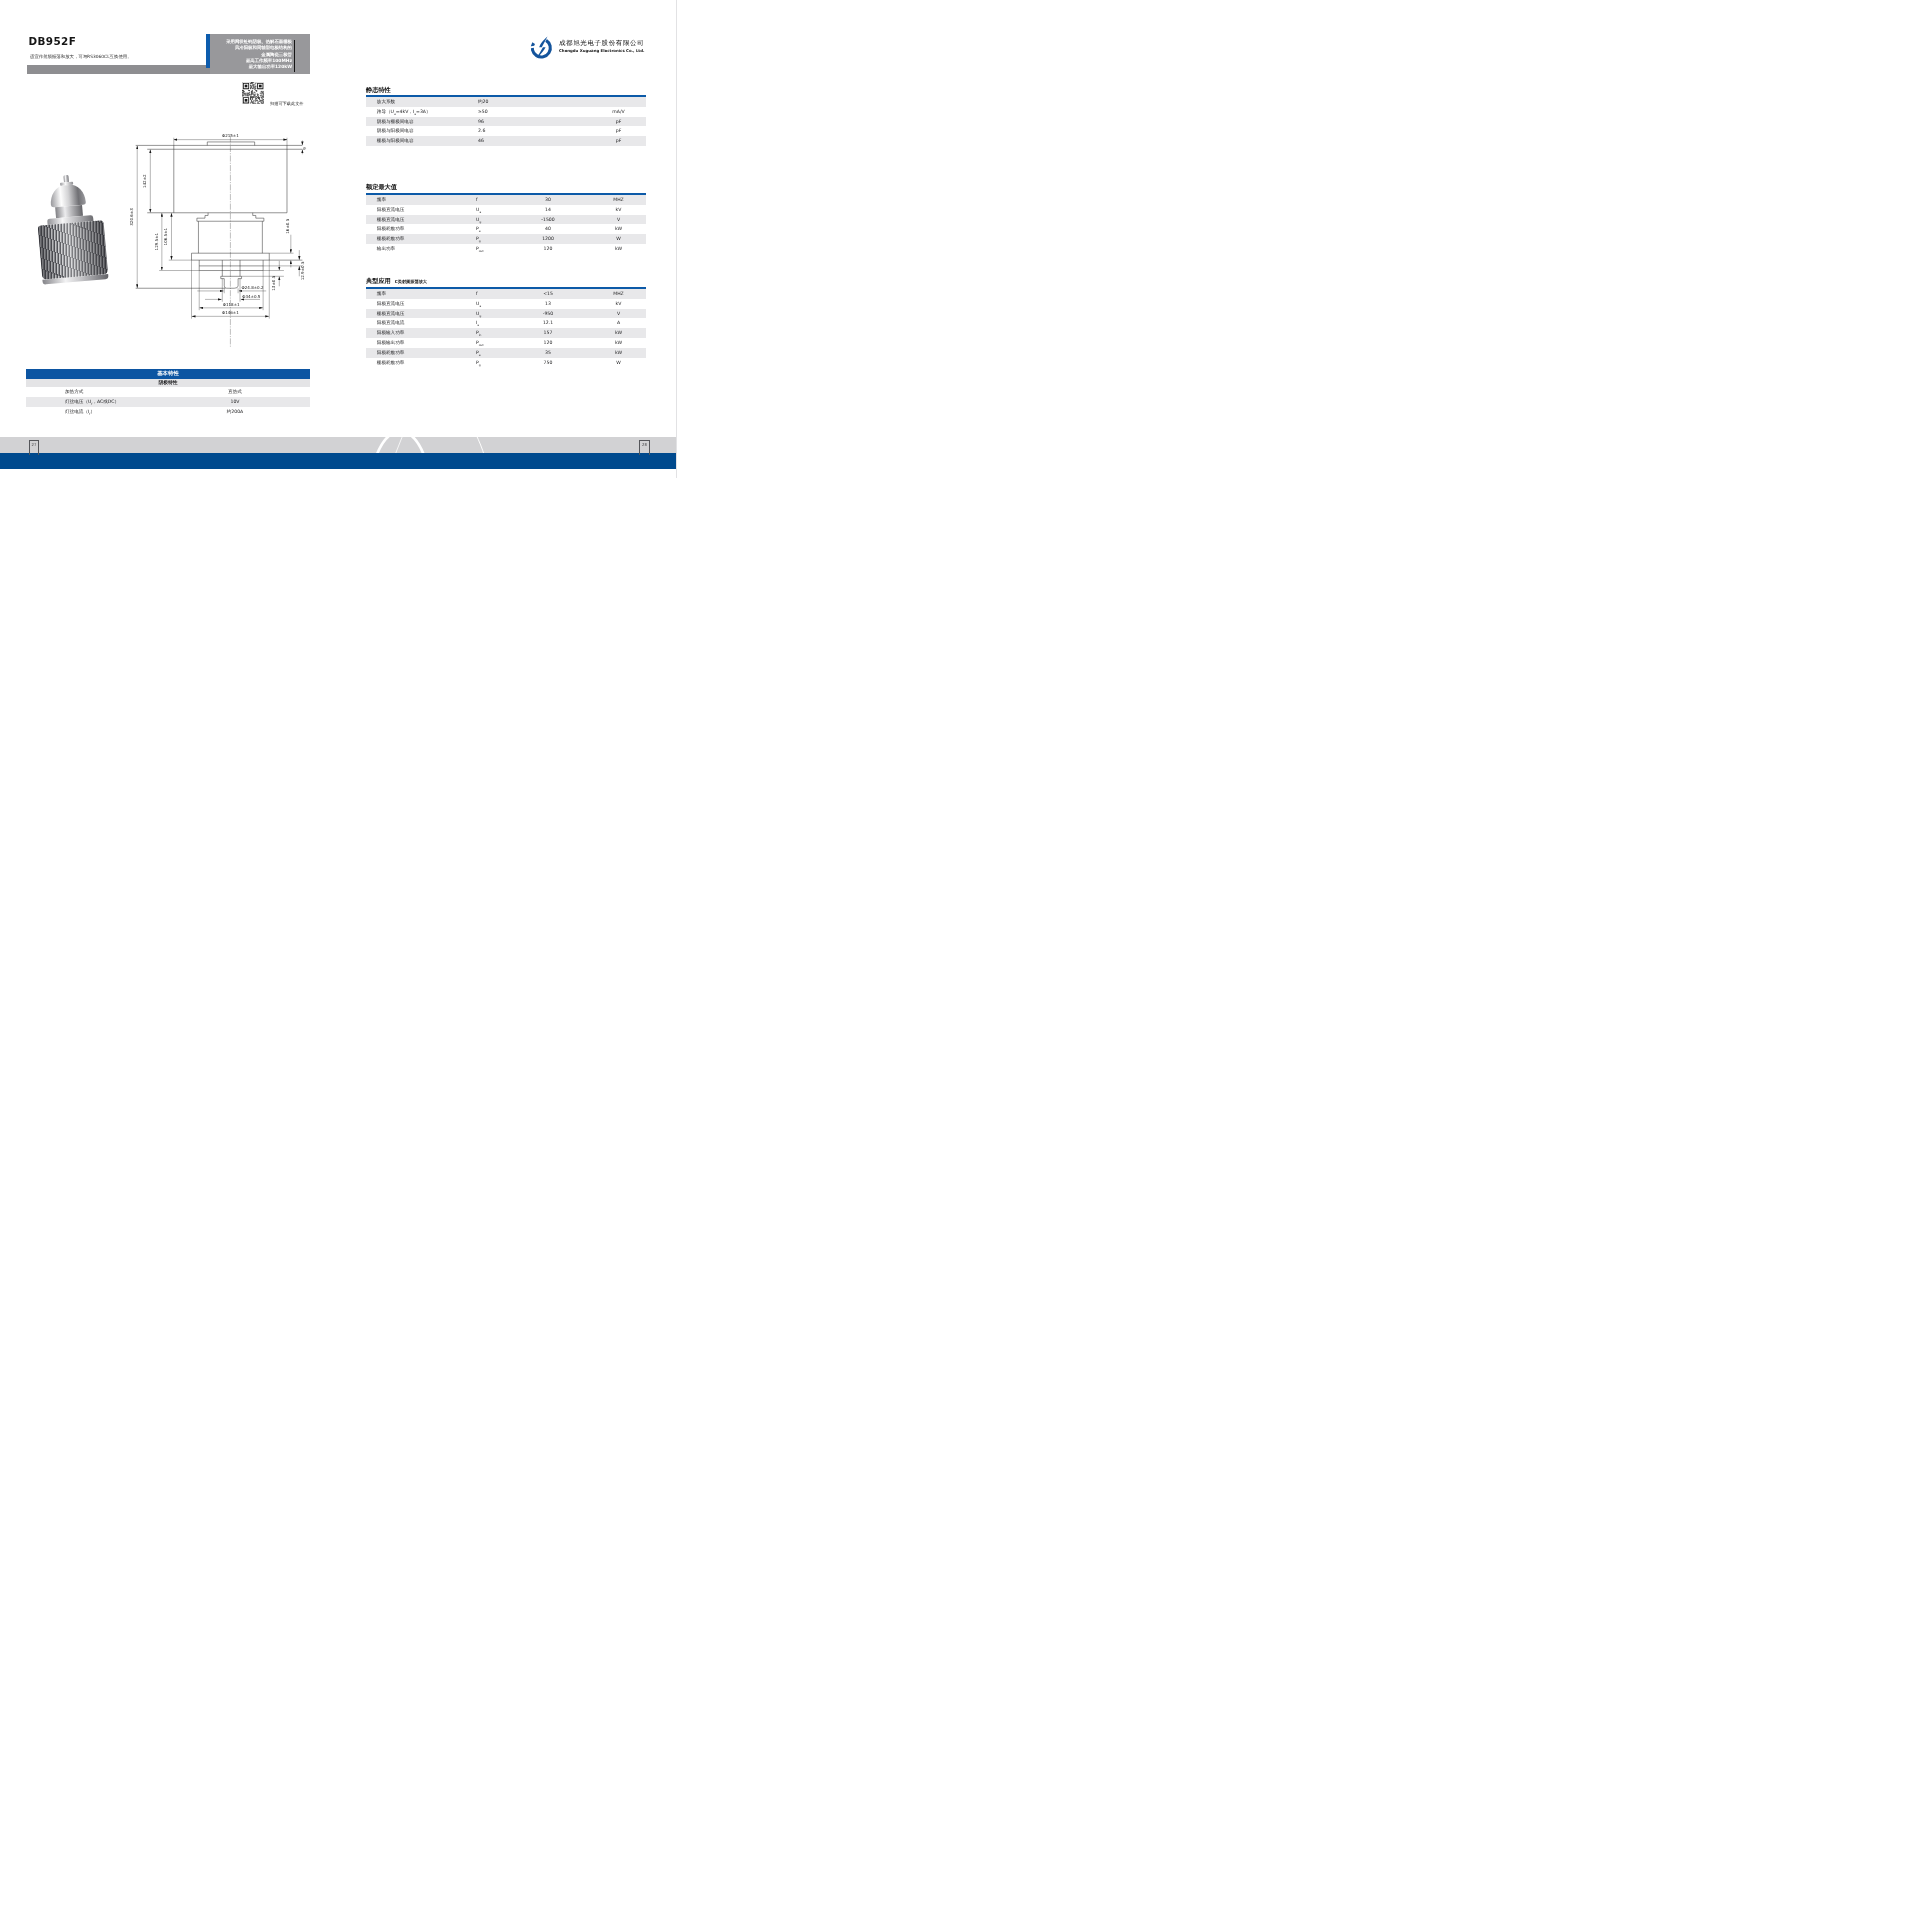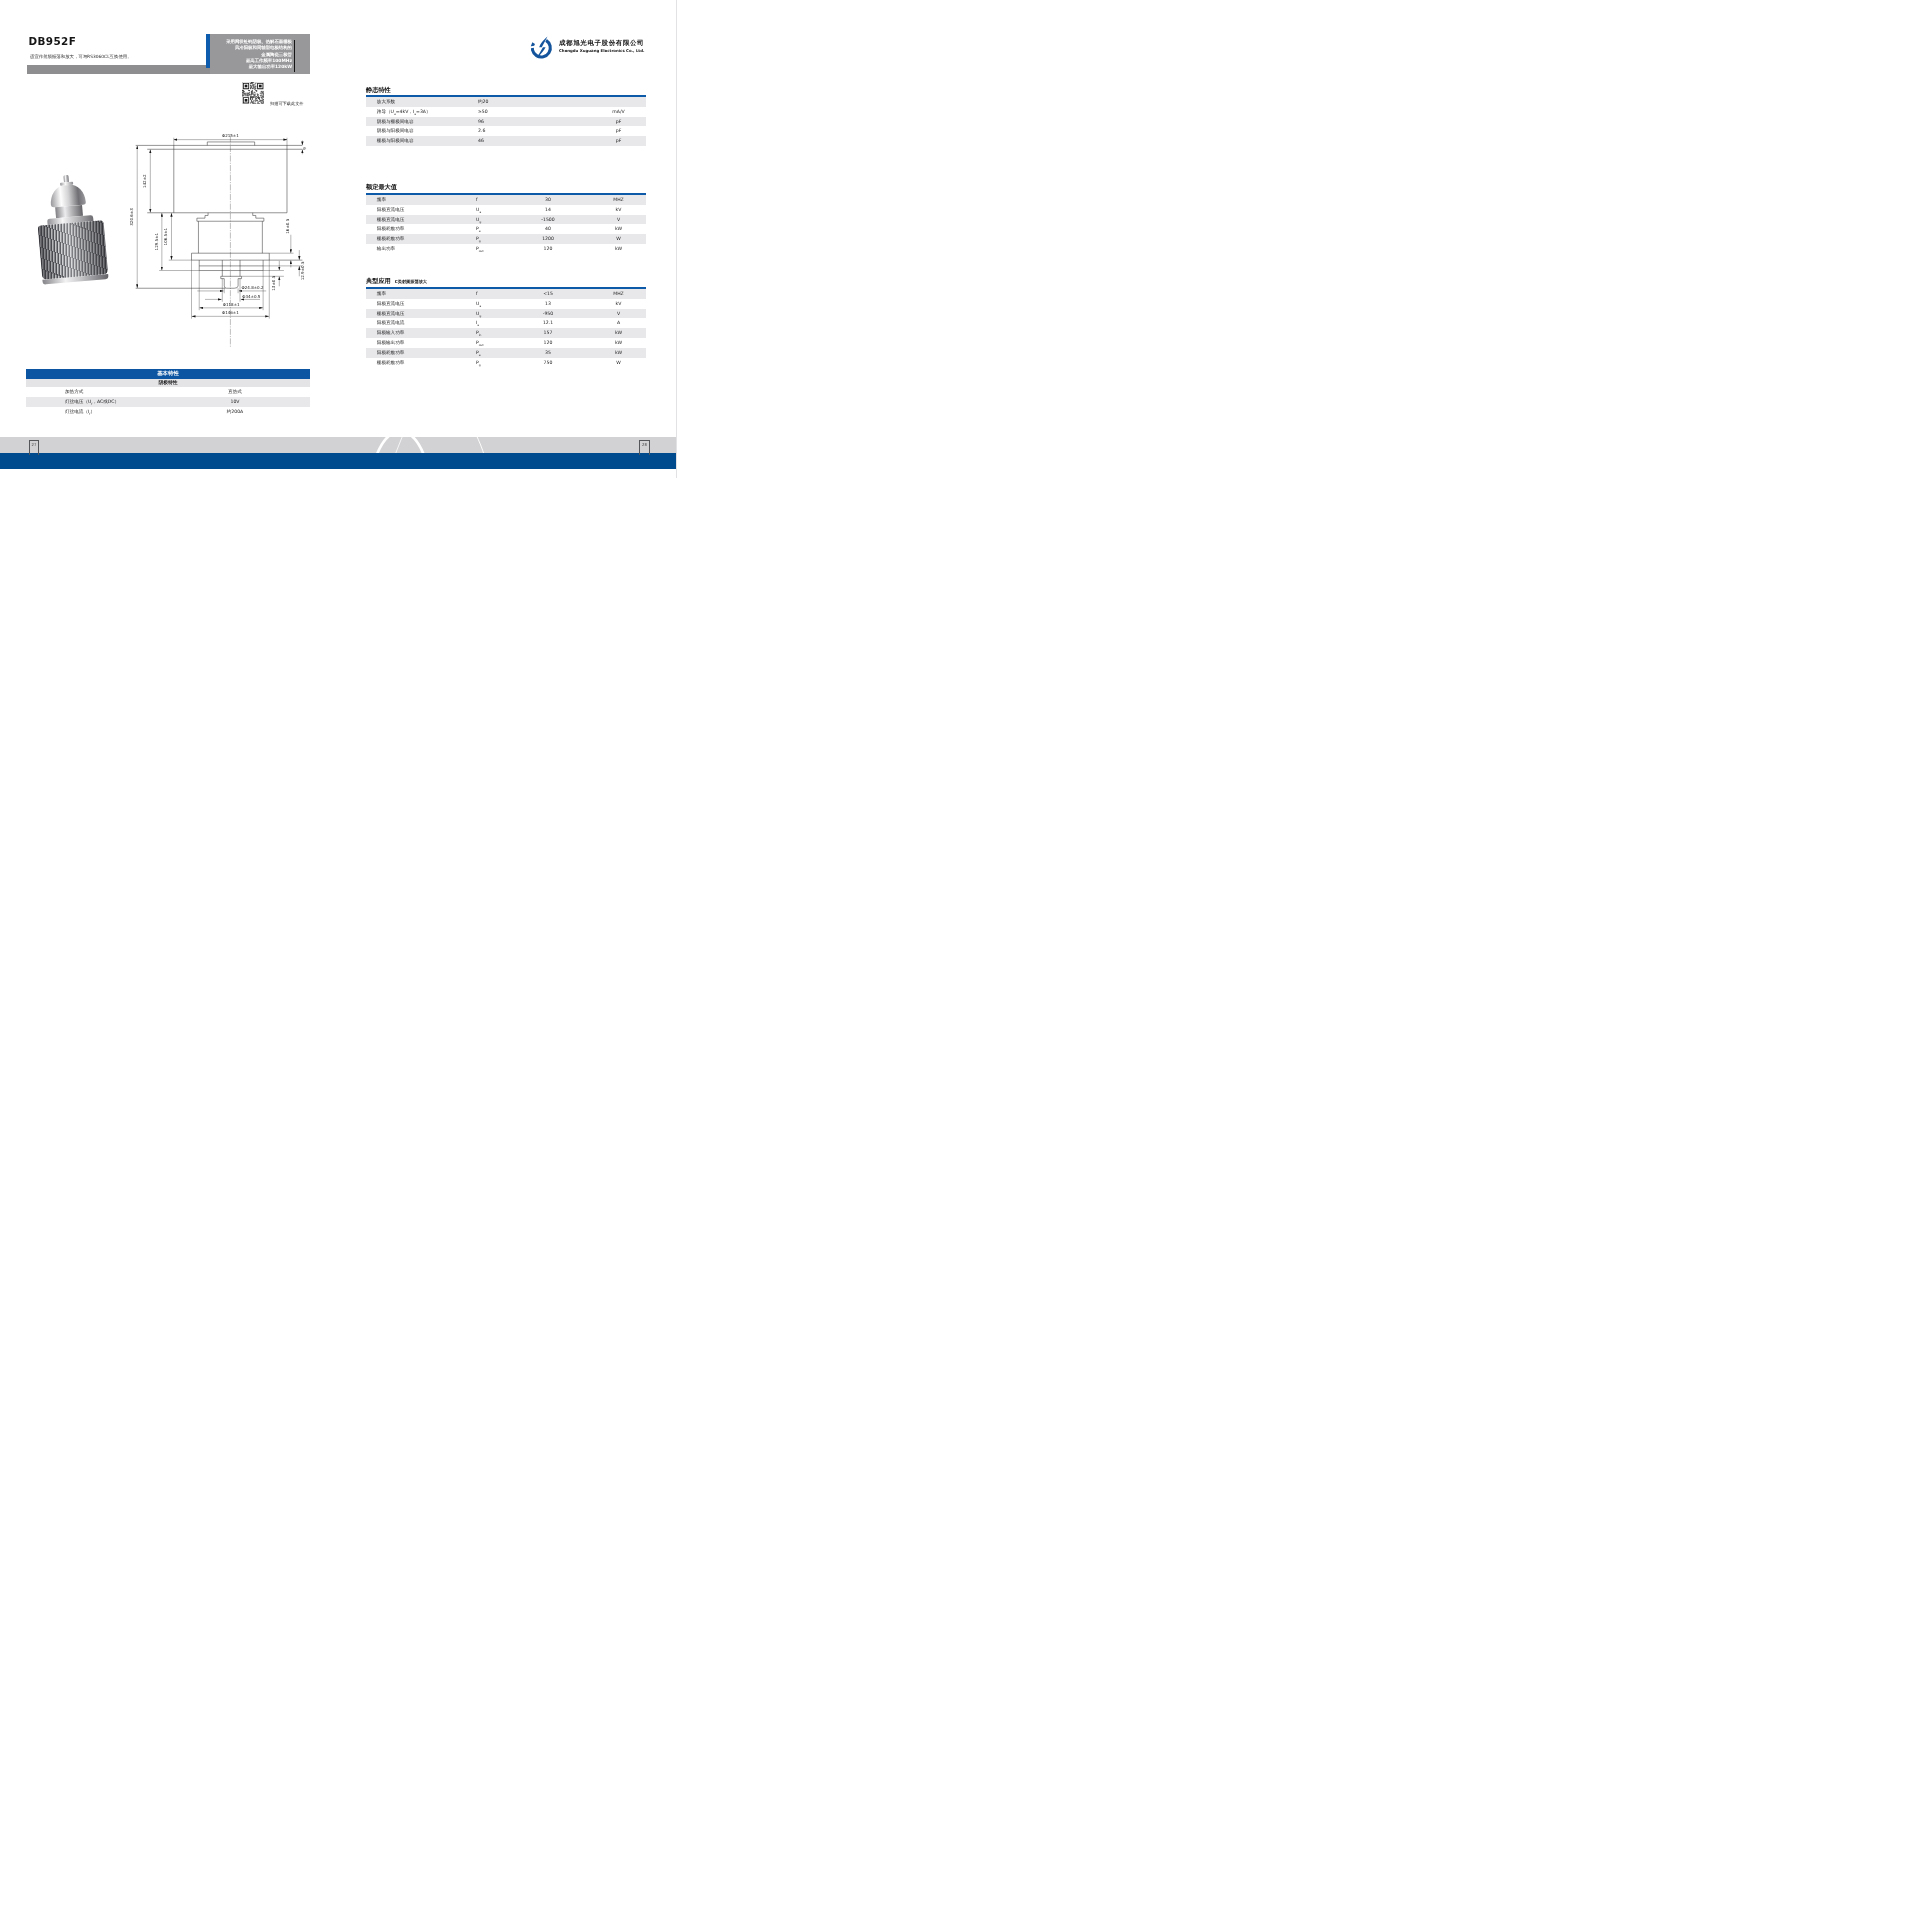--- a/index.html
+++ b/index.html
@@ -9,21 +9,21 @@
   
   .model{left:28.5px;top:35px;font-size:10.4px;font-weight:700;color:#161616;letter-spacing:0.4px;}
   .desc{left:30px;top:54px;font-size:4.4px;color:#2b2b2b;}
   .band{left:27px;top:65px;width:283px;height:8.5px;background:#8e8e91;}
   .fbox{left:210px;top:34px;width:100px;height:40px;background:#98989b;}
   .fbar{left:206px;top:34px;width:3.9px;height:34px;background:#0d5cad;}
   .ftext{left:213px;top:39px;width:79px;text-align:right;color:#fff;font-size:4.4px;
          font-weight:700;line-height:6.3px;}
   .fdiv{left:294px;top:40px;width:0.8px;height:32px;background:#141414;}
   .logo{left:528px;top:35px;}
-  .co-cn{left:559px;top:39px;font-size:6.5px;font-weight:700;color:#141414;letter-spacing:0.6px;}
+  .co-cn{left:559px;top:39px;font-size:6.5px;font-weight:400;color:#141414;letter-spacing:0.6px;}
   .co-en{left:559px;top:48px;font-size:3.9px;font-weight:700;color:#141414;}
   .qr{left:242px;top:82px;}
   .qrcap{left:270px;top:101px;font-size:4.2px;color:#222;}
   
   .sec-title{left:366px;font-size:6.2px;font-weight:700;color:#131313;}
   .sec-sub{font-size:4.2px;font-weight:700;margin-left:3.9px;}
   .bluebar{left:366px;width:280px;height:1.9px;background:#0c5aa8;}
   .rt{left:366px;width:280px;}
   .trow{position:relative;height:9.8px;line-height:9.8px;font-size:4.6px;color:#1c1c1e;}
   .rt .trow:nth-child(odd){background:#e8e8ea;}

